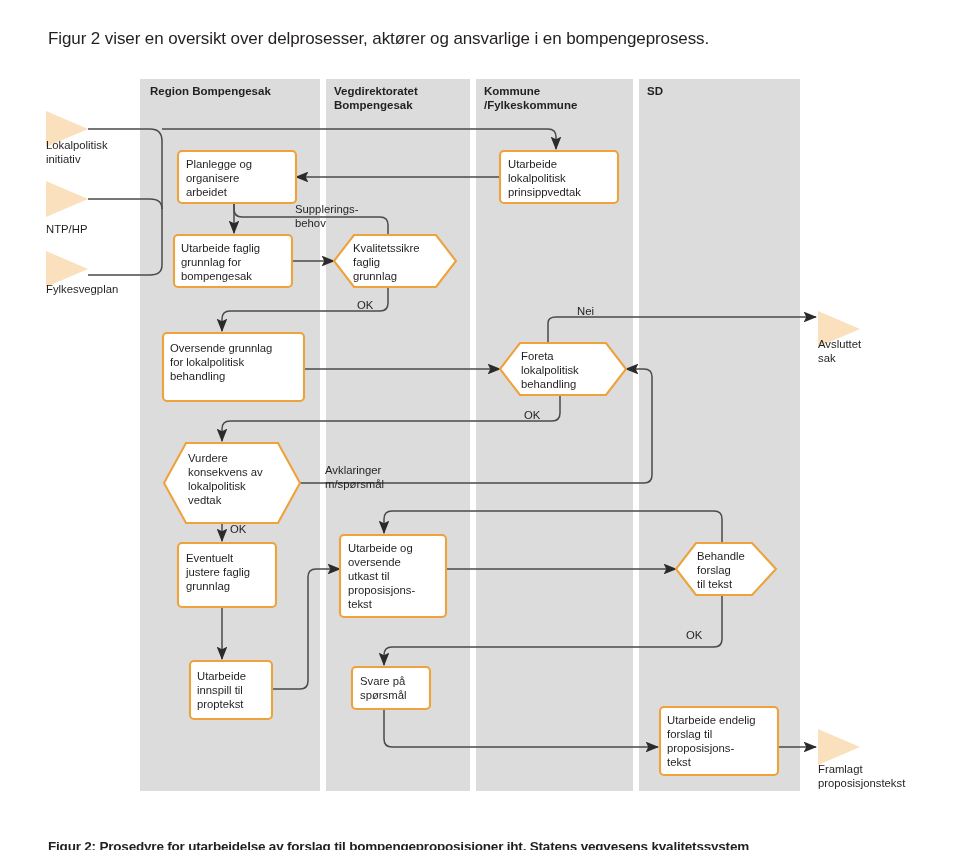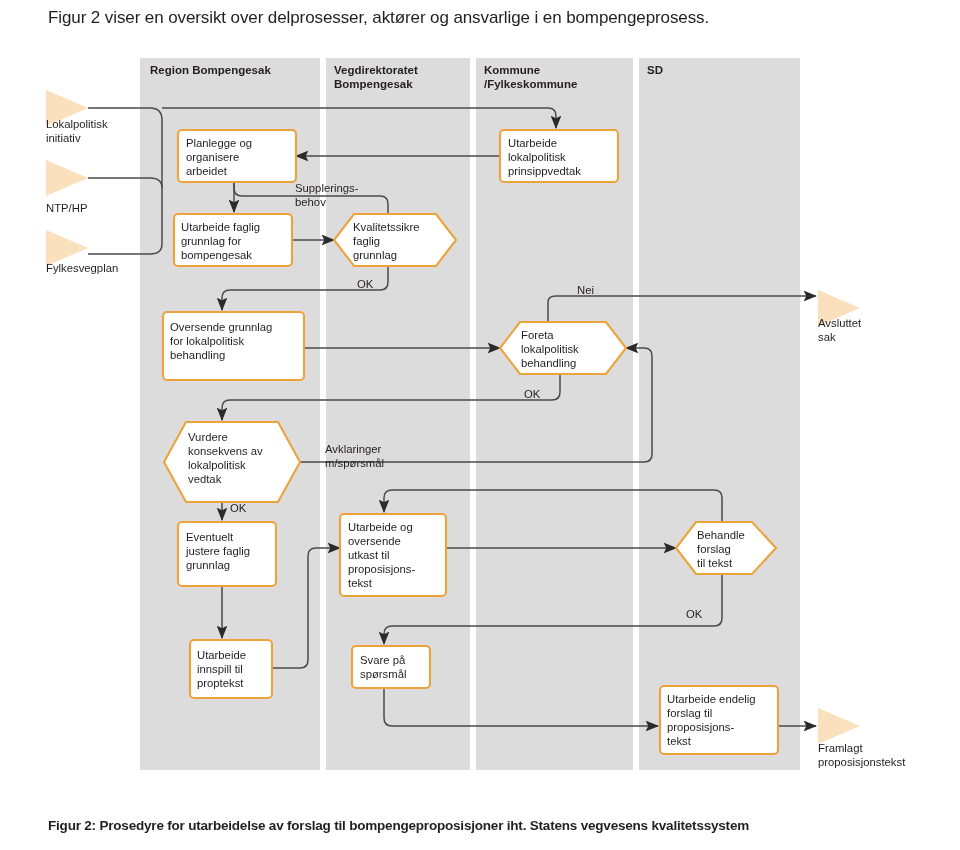--- a/index.html
+++ b/index.html
@@ -1,18 +1,18 @@
 <!DOCTYPE html>
 <html><head>
 <meta charset="utf-8">
 <style>
   html,body{margin:0;padding:0;background:#ffffff;}
   body{width:960px;height:850px;overflow:hidden;
        font-family:"Liberation Sans", sans-serif;color:#231f20;}
-  #root{position:relative;width:960px;height:752px;}
+  #root{position:relative;width:960px;height:752px;margin-top:21px;}
   .intro{
     position:absolute;left:48px;top:8px;width:880px;
     font-size:17px;font-weight:400;letter-spacing:-0.1px;color:#231f20;
   }
   .caption{
     position:absolute;left:48px;top:818px;width:900px;
     font-size:13.5px;font-weight:bold;color:#231f20;letter-spacing:-0.2px;
   }
   svg#flow{position:absolute;left:0;top:0;width:960px;height:800px;}
   .laneband{fill:#dcdcdc;}

